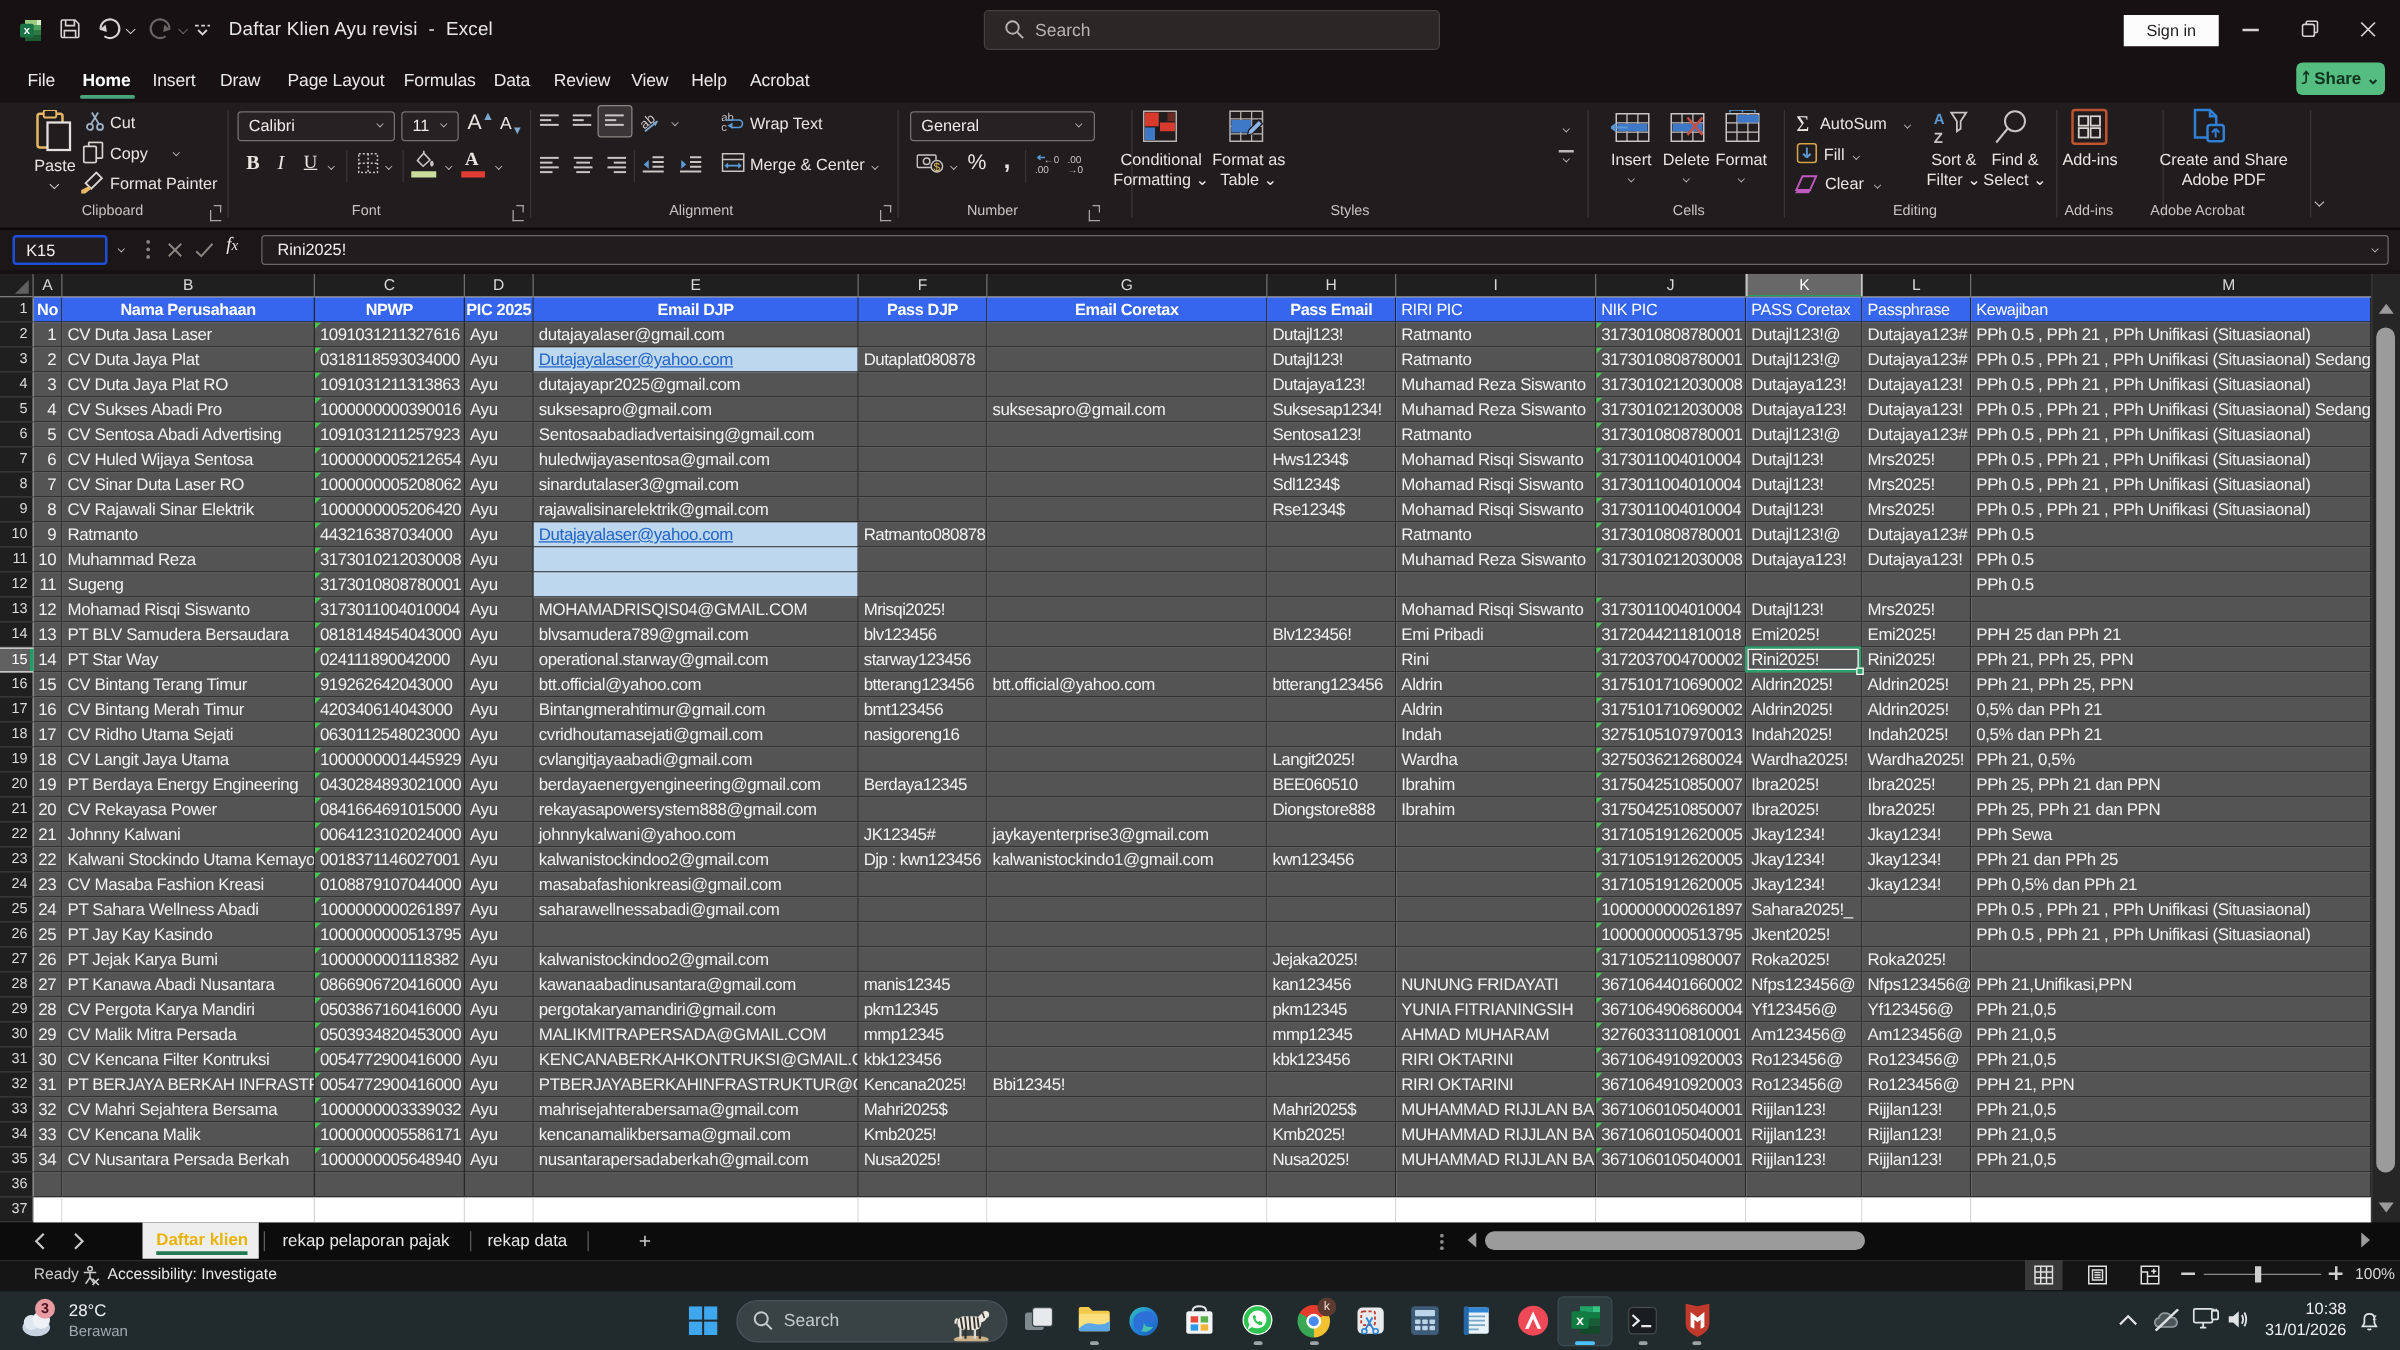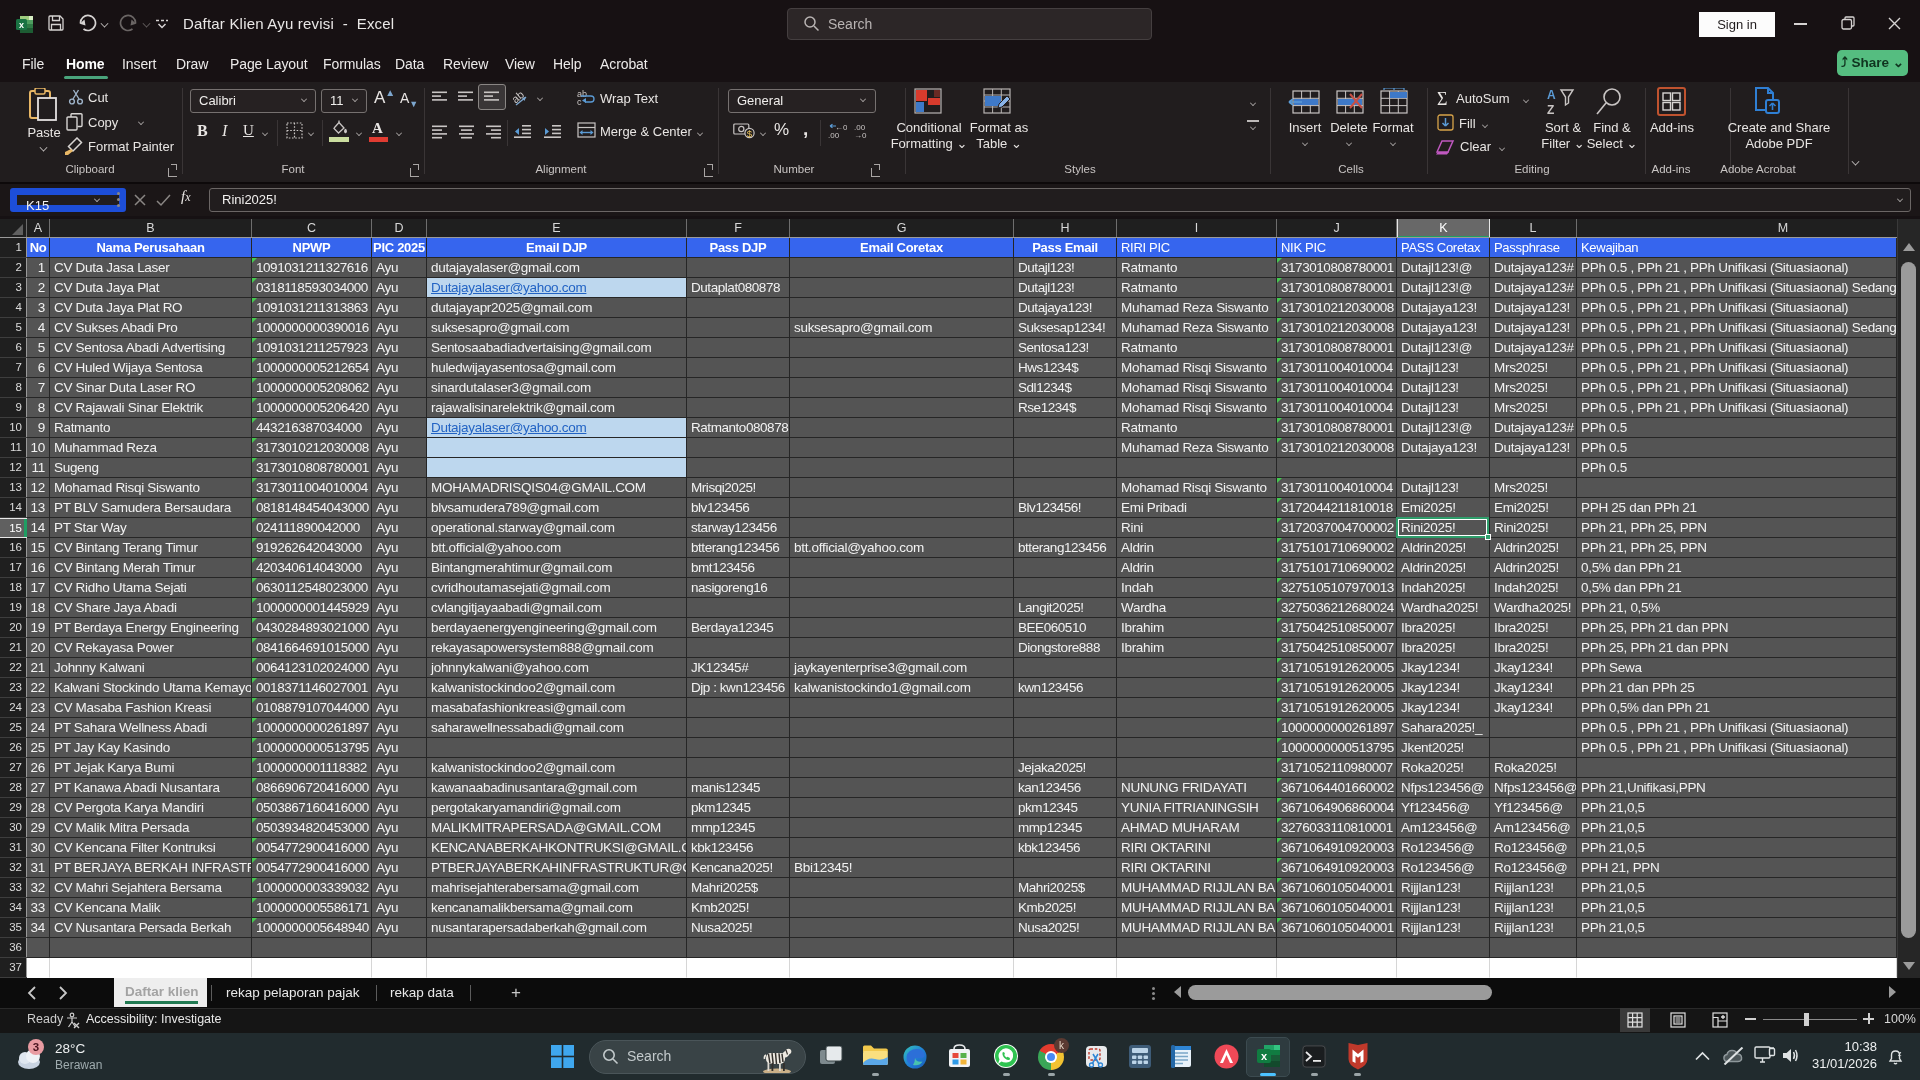--- a/index.html
+++ b/index.html
@@ -21,21 +21,21 @@
 .rlabel{position:absolute;top:81px;color:#c8c4c3;font-size:11.5px;text-align:center;white-space:nowrap}
 .rtxt{position:absolute;color:#e8e5e3;font-size:13px;white-space:nowrap}
 .rtxtc{position:absolute;color:#e8e5e3;font-size:13px;text-align:center;white-space:nowrap}
 .chev{position:absolute;width:7px;height:7px;border-right:1.6px solid #cfcbca;border-bottom:1.6px solid #cfcbca;transform:rotate(45deg) scale(.8)}
 .chevs{position:absolute;width:6px;height:6px;border-right:1.5px solid #bdb9b8;border-bottom:1.5px solid #bdb9b8;transform:rotate(45deg) scale(.7)}
 .launcher{position:absolute;width:9px;height:9px;border-left:1.5px solid #aaa6a5;border-bottom:1.5px solid #aaa6a5}
 .launcher:after{content:"";position:absolute;left:2px;top:-4px;width:5px;height:5px;border-right:1.5px solid #aaa6a5;border-top:1.5px solid #aaa6a5}
 .combo{position:absolute;height:24px;background:#262122;border:1px solid #767170;border-radius:3px;color:#f0eeec;font-size:13px;padding:3px 0 0 8px}
 
 #fbar{left:0;top:184px;width:1920px;height:32px;background:#1b1617}
-#namebox{left:10px;top:188px;width:116px;height:24px;background:#211d1e;border:7px solid #1d4ed8;border-radius:3px;color:#f2f0ef;font-size:13px;padding:3px 0 0 9px}
+#namebox{left:10px;top:188px;width:76px;height:24px;background:#211d1e;border:2px solid #1d4ed8;border-radius:3px;color:#f2f0ef;font-size:13px;padding:3px 0 0 9px}
 #finput{left:209px;top:188px;width:1702px;height:24px;background:#211d1e;border:1px solid #6b6665;border-radius:3px;color:#f2f0ef;font-size:13px;padding:3px 0 0 12px}
 
 #colhdr{left:0;top:219px;width:1897px;height:19px;background:#1f1f1f;overflow:hidden;border-bottom:1px solid #9a9a9a}
 .chd{position:absolute;top:0;height:19px;border-right:1px solid #6e6e6e;color:#d8d8d8;font-size:12.5px;text-align:center;line-height:19px}
 #gutter{left:0;top:238px;width:27px;height:740px;background:#1f1f1f;border-right:1px solid #9a9a9a}
 .rhd{position:absolute;left:0;width:27px;height:20px;border-bottom:1px solid #3e3e3e;color:#dcdcdc;font-size:11.5px;text-align:right;padding:3px 5px 0 0}
 
 #grid{left:27px;top:238px;width:1870px;height:740px;background:#fff}
 .row{position:absolute;left:0;width:1870px;height:20px}
 .c{position:absolute;top:0;height:20px;background:#545454;border-right:1px solid #262626;border-bottom:1px solid #262626;color:#f2f2f2;font-size:13.5px;line-height:19px;padding-left:4px;white-space:nowrap;overflow:hidden;letter-spacing:-.3px}
@@ -718,21 +718,21 @@
 <div class="c" style="left:763px;width:224px"></div>
 <div class="c dig" style="left:987px;width:103px"></div>
 <div class="c" style="left:1090px;width:160px">Indah</div>
 <div class="c dig" style="left:1250px;width:120px"><div class="gtri"></div>3275105107970013</div>
 <div class="c" style="left:1370px;width:93px">Indah2025!</div>
 <div class="c" style="left:1463px;width:87px">Indah2025!</div>
 <div class="c" style="left:1550px;width:320px">0,5% dan PPh 21</div>
 </div>
 <div class="row" style="top:360px">
 <div class="c num" style="left:0px;width:23px">18</div>
-<div class="c" style="left:23px;width:202px">CV Share Jaya Abadi</div>
+<div class="c" style="left:23px;width:202px">CV Langit Jaya Utama</div>
 <div class="c dig" style="left:225px;width:120px"><div class="gtri"></div>1000000001445929</div>
 <div class="c" style="left:345px;width:55px">Ayu</div>
 <div class="c" style="left:400px;width:260px">cvlangitjayaabadi@gmail.com</div>
 <div class="c dig" style="left:660px;width:103px"></div>
 <div class="c" style="left:763px;width:224px"></div>
 <div class="c dig" style="left:987px;width:103px">Langit2025!</div>
 <div class="c" style="left:1090px;width:160px">Wardha</div>
 <div class="c dig" style="left:1250px;width:120px"><div class="gtri"></div>3275036212680024</div>
 <div class="c" style="left:1370px;width:93px">Wardha2025!</div>
 <div class="c" style="left:1463px;width:87px">Wardha2025!</div>
@@ -1017,21 +1017,21 @@
 <div class="abs" id="vthumb"></div>
 <div class="abs" style="left:1903px;top:962px;width:0;height:0;border-left:6px solid transparent;border-right:6px solid transparent;border-top:8px solid #9b9b9b"></div>
 <div class="abs" id="tabbar">
 <svg class="abs" style="left:26px;top:8px" width="13" height="14" viewBox="0 0 13 14" fill="none" stroke="#c8c8c8" stroke-width="1.8">
         <path d="M9 1 L3 7 L9 13"></path>
       </svg>
 <svg class="abs" style="left:56px;top:8px" width="13" height="14" viewBox="0 0 13 14" fill="none" stroke="#c8c8c8" stroke-width="1.8">
         <path d="M4 1 L10 7 L4 13"></path>
       </svg>
 <div class="abs" style="left:114px;top:0;width:93px;height:29px;background:#eeeeee;border-radius:0 0 0 0"></div>
-<div class="abs" style="left:125px;top:6px;color:#a3a3a3;font-size:13.5px;font-weight:bold">Daftar klien</div>
+<div class="abs" style="left:125px;top:6px;color:#eab308;font-size:13.5px;font-weight:bold">Daftar klien</div>
 <div class="abs" style="left:125px;top:23px;width:73px;height:3px;background:#217a52"></div>
 <div class="tsep" style="left:211px"></div>
 <div class="abs" style="left:226px;top:7px;color:#e8e8e8;font-size:13.5px">rekap pelaporan pajak</div>
 <div class="tsep" style="left:376px"></div>
 <div class="abs" style="left:390px;top:7px;color:#e8e8e8;font-size:13.5px">rekap data</div>
 <div class="tsep" style="left:470px"></div>
 <div class="abs" style="left:511px;top:5px;color:#c8c8c8;font-size:17px;font-weight:400">+</div>
 <div class="abs" style="left:1152px;top:9px;width:3px;height:3px;background:#8a8a8a;border-radius:50%;box-shadow:0 5px 0 #8a8a8a,0 10px 0 #8a8a8a"></div>
 <div class="abs" style="left:1174px;top:8px;width:0;height:0;border-top:6px solid transparent;border-bottom:6px solid transparent;border-right:7px solid #9b9b9b"></div>
 <div class="abs" style="left:1188px;top:7px;width:304px;height:15px;background:#9b9b9b;border-radius:8px"></div>

